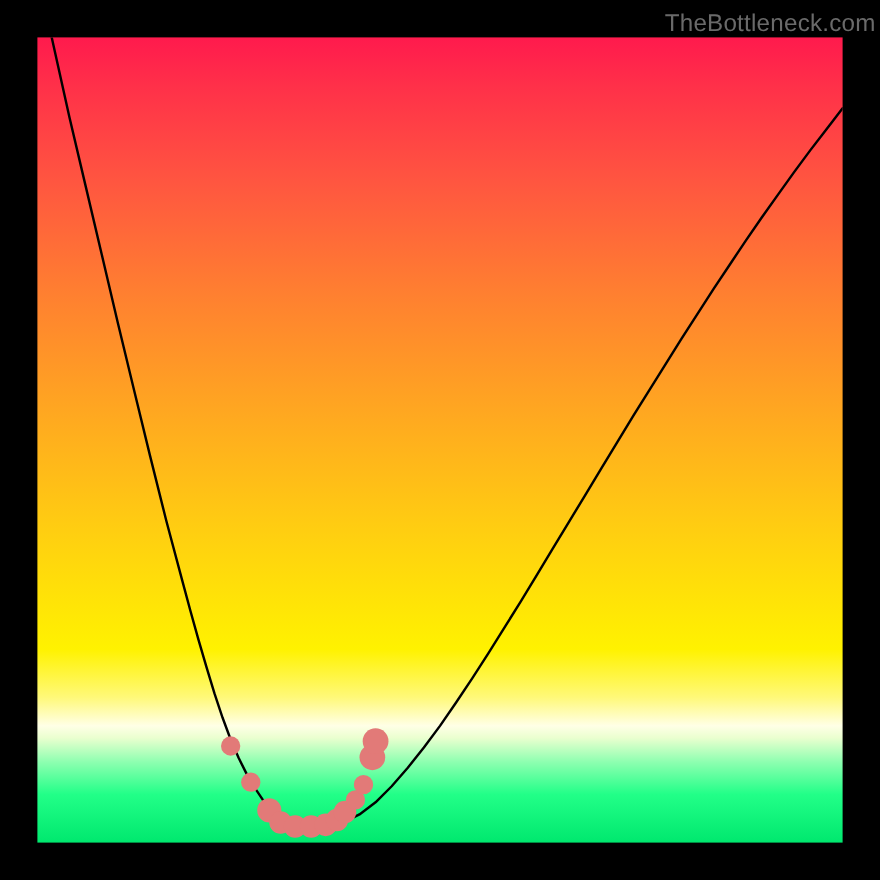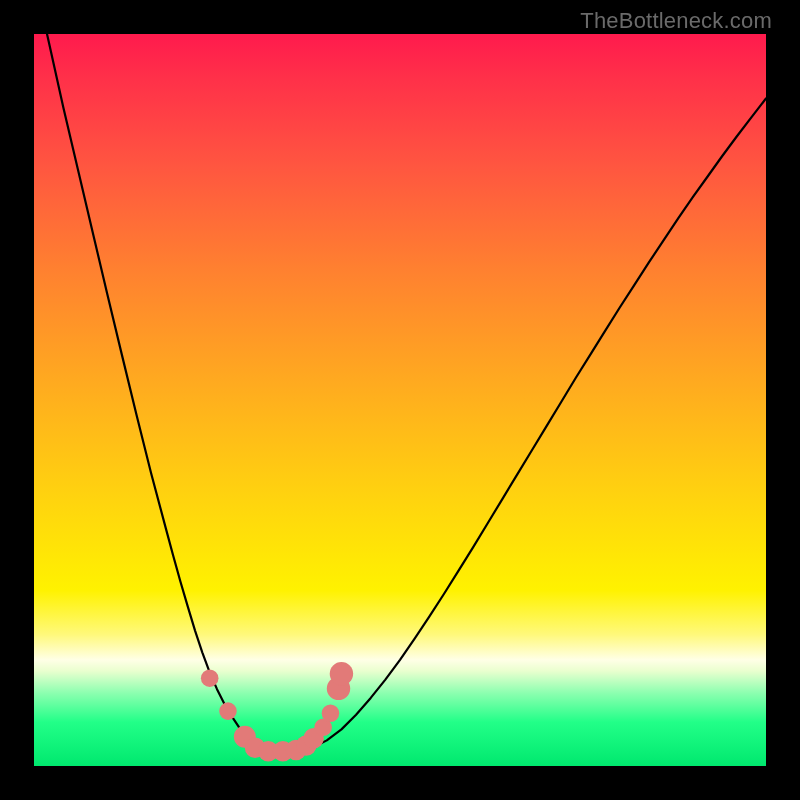--- a/index.html
+++ b/index.html
@@ -37,21 +37,21 @@
       #ffffe6 85.5%,
       #eaffcf 87%,
       #8dffb0 90%,
       #22ff88 94%,
       #00e86e 100%
     );
   }
   .watermark {
     position: absolute;
     top: 8px;
-    right: 28px;
+    right: 4px;
     color: #6a6a6a;
     font-size: 22px;
     font-weight: 500;
     letter-spacing: 0.2px;
     user-select: none;
   }
   svg.curve {
     position: absolute;
     left: 0;
     top: 0;

